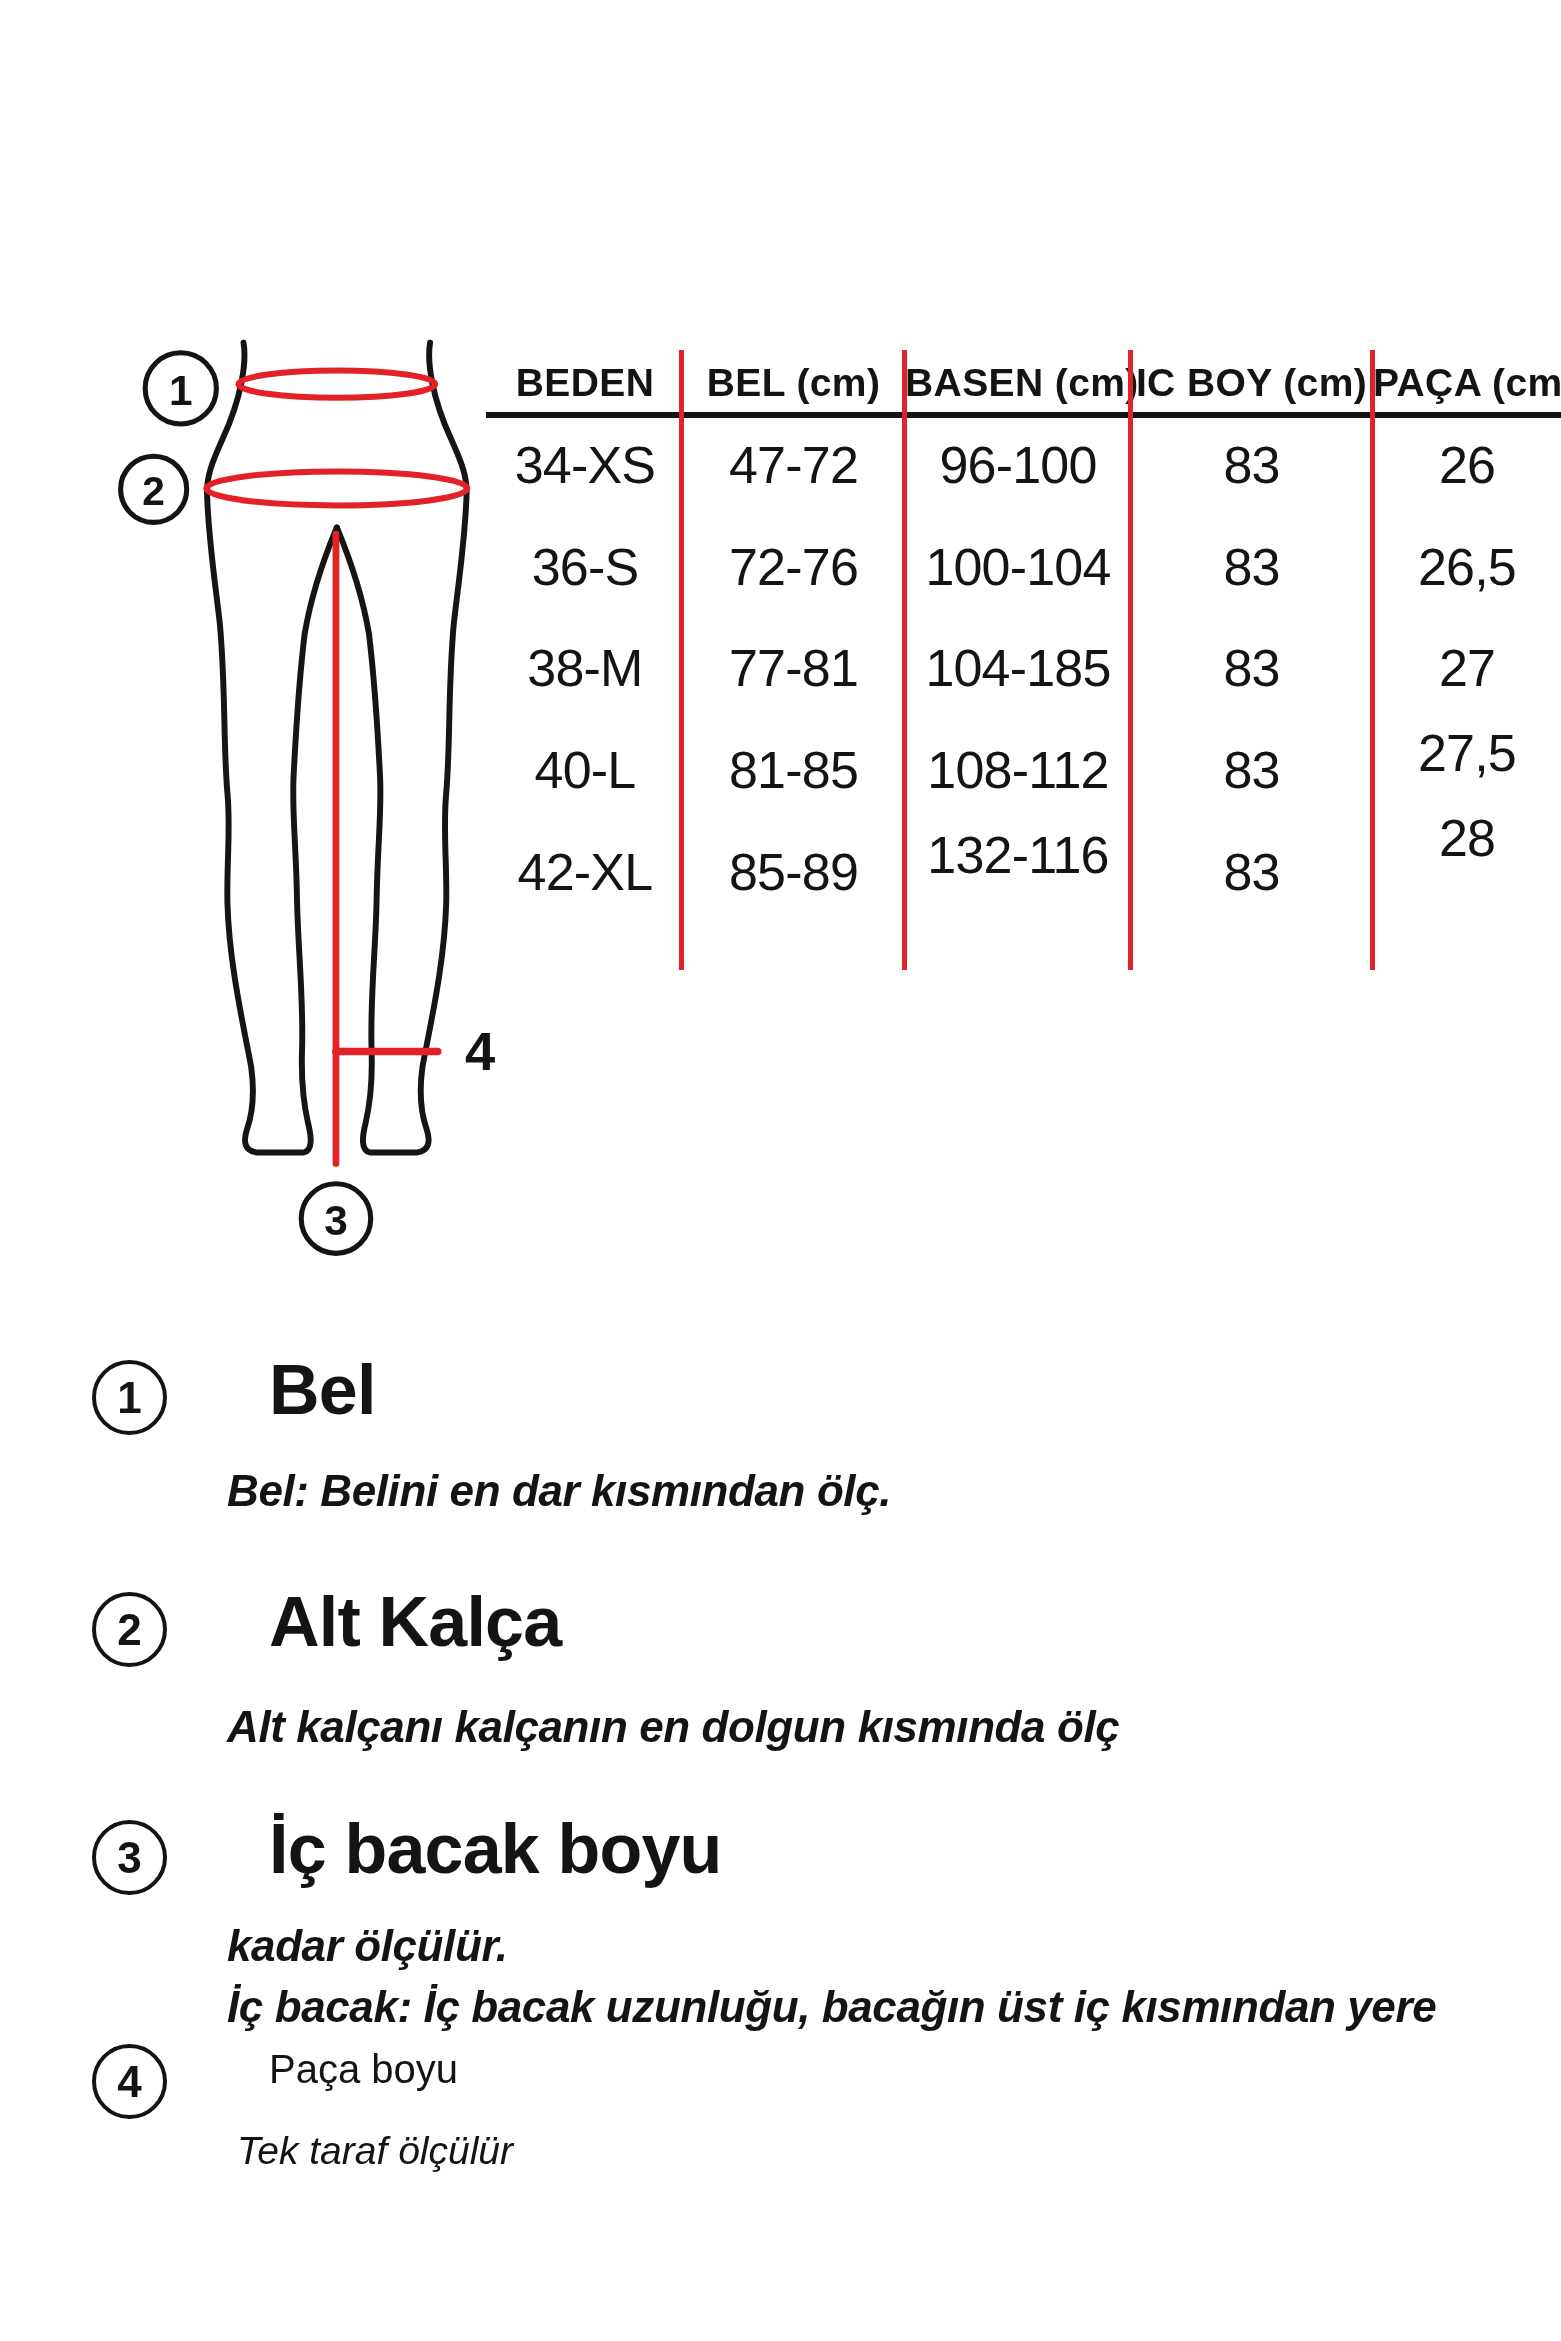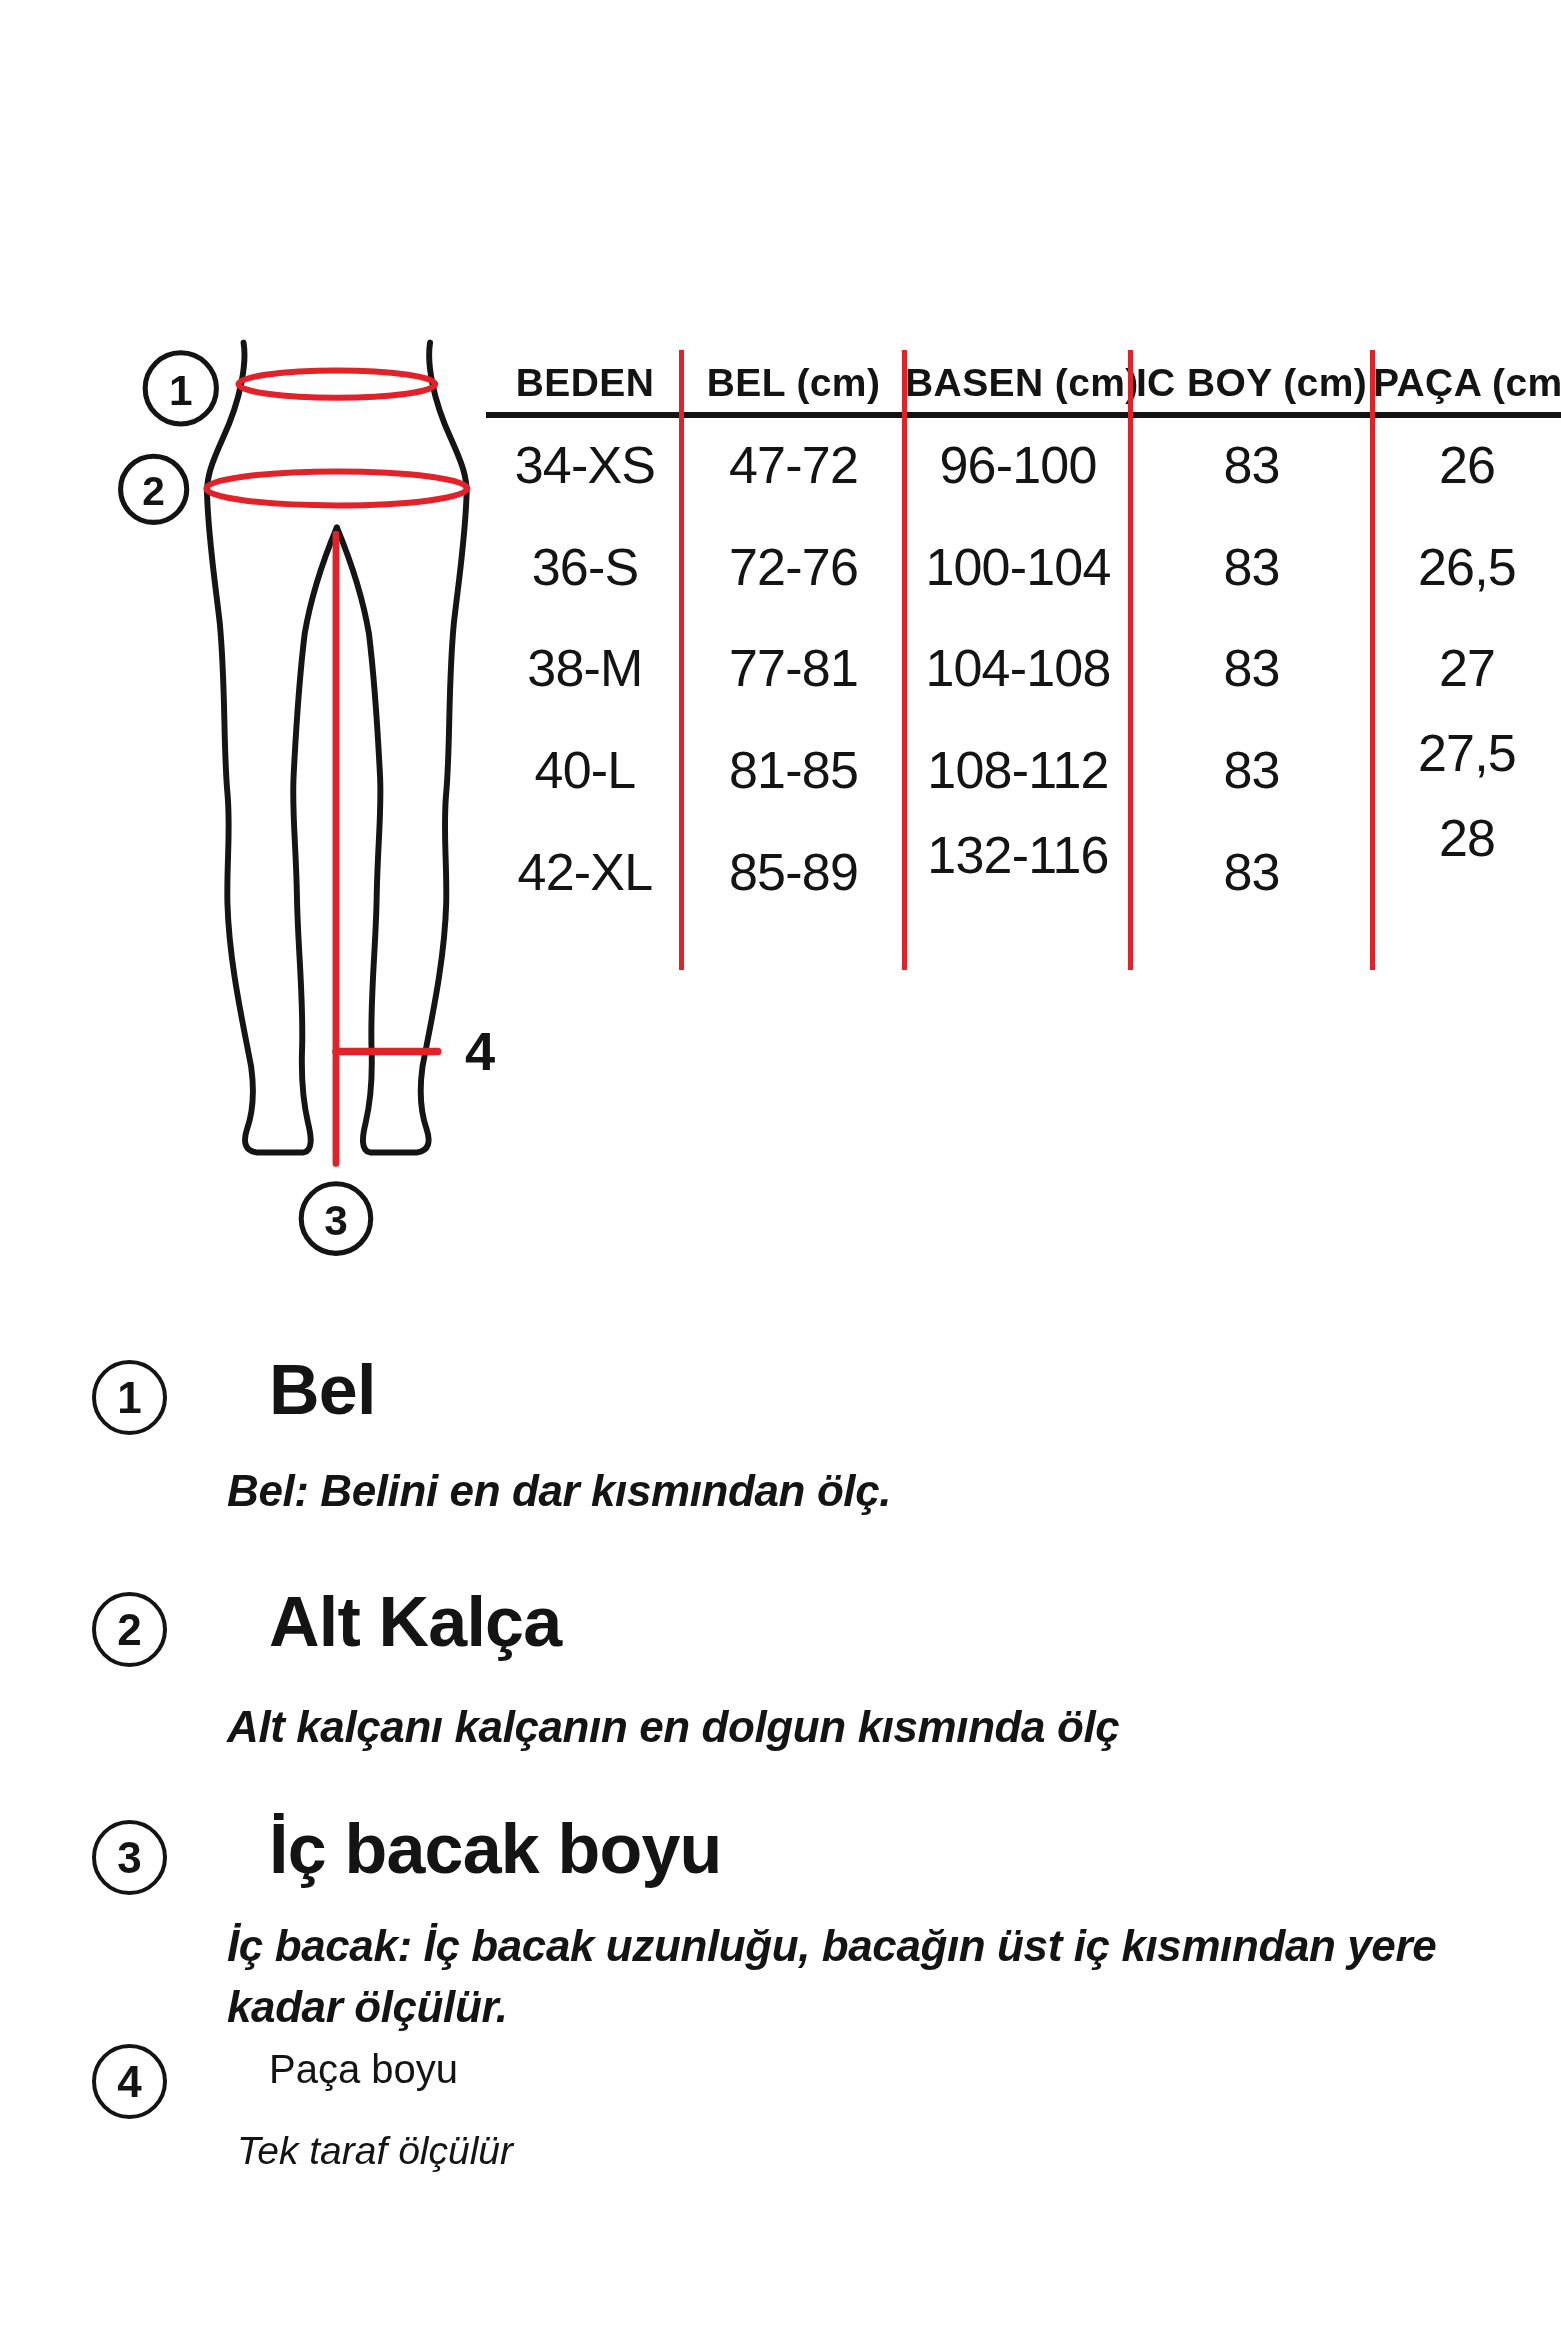--- a/index.html
+++ b/index.html
@@ -131,21 +131,21 @@
     <div class="cell c4 r0">26</div>
 
     <div class="cell c0 r1">36-S</div>
     <div class="cell c1 r1">72-76</div>
     <div class="cell c2 r1">100-104</div>
     <div class="cell c3 r1">83</div>
     <div class="cell c4 r1">26,5</div>
 
     <div class="cell c0 r2">38-M</div>
     <div class="cell c1 r2">77-81</div>
-    <div class="cell c2 r2">104-108</div>
+    <div class="cell c2 r2">104-185</div>
     <div class="cell c3 r2">83</div>
     <div class="cell c4 r2">27</div>
 
     <div class="cell c0 r3">40-L</div>
     <div class="cell c1 r3">81-85</div>
     <div class="cell c2 r3">108-112</div>
     <div class="cell c3 r3">83</div>
     <div class="cell c4 r3 up20">27,5</div>
 
     <div class="cell c0 r4">42-XL</div>
@@ -173,22 +173,22 @@
     <div class="sec-desc" style="left:227px;top:1696px;">
       <div>Alt kalçanı kalçanın en dolgun kısmında ölç</div>
       <div></div>
     </div>
 
     <div class="sec-circle" style="left:92px;top:1820px;">
       <span>3</span>
     </div>
     <div class="sec-title" style="left:227px;top:1811px;">İç bacak boyu</div>
     <div class="sec-desc" style="left:227px;top:1915px;">
+      <div>kadar ölçülür.</div>
       <div>İç bacak: İç bacak uzunluğu, bacağın üst iç kısmından yere</div>
-      <div>kadar ölçülür.</div>
     </div>
 
     <div class="sec-circle" style="left:92px;top:2044px;">
       <span>4</span>
     </div>
     <div class="sec-title alt" style="left:227px;top:2047px;">Paça boyu</div>
     <div class="sec-desc thin" style="left:237px;top:2120px;">
       <div>Tek taraf ölçülür</div>
       <div></div>
     </div>

